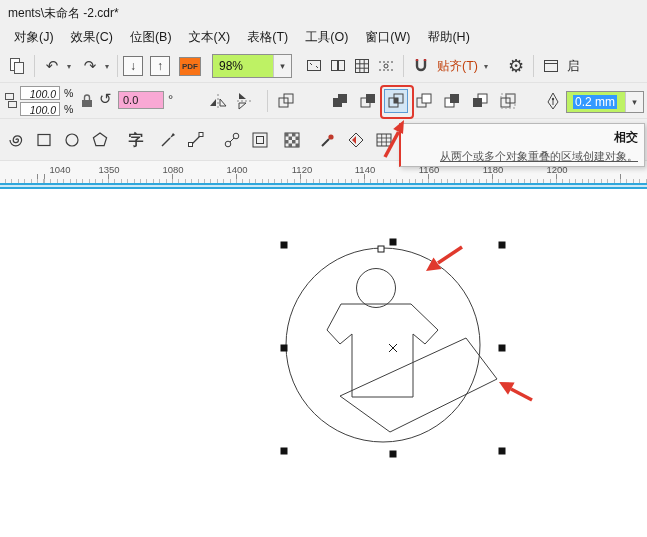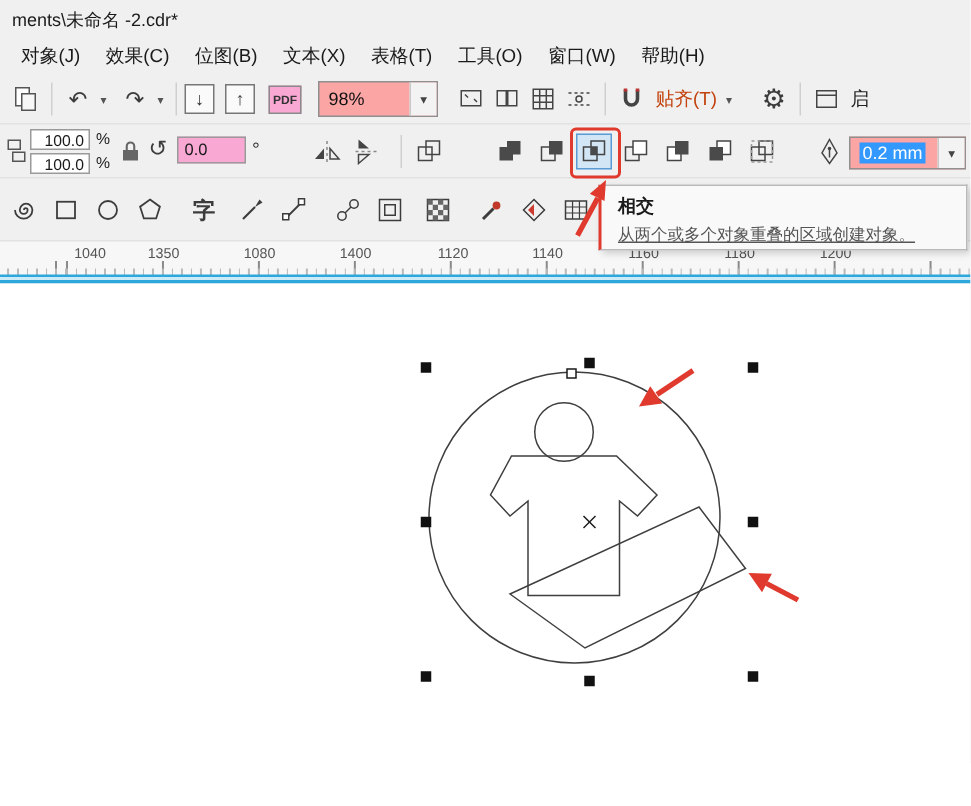--- a/index.html
+++ b/index.html
@@ -13,30 +13,30 @@
   .row2{position:absolute;top:82px;left:0;right:0;height:36px;border-top:1px solid #e2e2e2;}
   .row3{position:absolute;top:118px;left:0;right:0;height:42px;border-top:1px solid #e2e2e2;
         display:flex;align-items:center;}
   .tbtn{width:24px;height:24px;display:flex;align-items:center;justify-content:center;
         color:#3c3c3c;font-size:15px;flex:0 0 auto;}
   .caret{font-size:8px;color:#555;width:10px;text-align:center;flex:0 0 auto;}
   .sep{width:1px;height:22px;background:#cfcfcf;margin:0 5px;flex:0 0 auto;align-self:center;}
   .boxed{width:18px;height:18px;border:1px solid #767676;display:flex;align-items:center;
          justify-content:center;font-size:12px;color:#333;flex:0 0 auto;background:#fafafa;}
   .pdfbadge{font-size:8px;font-weight:bold;border:1px solid #8a8a8a;padding:4px 2px;color:#333;
-            background:#f9a8d4;flex:0 0 auto;}
-  .combo{display:flex;align-items:center;height:22px;border:1px solid #8f8f8f;background:#fca5a5;flex:0 0 auto;}
+            background:#f97316;flex:0 0 auto;}
+  .combo{display:flex;align-items:center;height:22px;border:1px solid #8f8f8f;background:#bef264;flex:0 0 auto;}
   .combo .val{flex:1;font-size:12px;padding-left:6px;color:#111;white-space:nowrap;}
   .combo .dd{width:17px;align-self:stretch;display:flex;align-items:center;justify-content:center;
              border-left:1px solid #c9c9c9;background:#f3f3f3;font-size:9px;color:#444;}
   .hl{background:#3399ff;color:#fff;padding:0 2px;}
   .snaplabel{font-size:12.5px;margin:0 3px 0 4px;color:#c2410c;}
   .launch{font-size:12.5px;margin-left:4px;color:#222;}
   .spin{position:absolute;width:40px;height:14px;border:1px solid #9a9a9a;background:#fff;
-        font-size:10.5px;text-align:right;padding:1px 3px 0 0;box-sizing:border-box;}
+        font-size:10.5px;text-align:right;padding:1px 3px 0 0;box-sizing:border-box;font-style:italic;}
   .pct{position:absolute;font-size:10.5px;color:#222;}
   .field{position:absolute;border:1px solid #9a9a9a;background:#f9a8d4;font-size:11px;
          padding:2px 0 0 4px;box-sizing:border-box;}
   .pbtn{position:absolute;width:24px;height:24px;display:flex;align-items:center;justify-content:center;}
   .shapegroup{position:absolute;left:328px;top:6px;display:flex;gap:4px;}
   .sbtn{width:24px;height:24px;display:flex;align-items:center;justify-content:center;position:relative;}
   .sbtn.active{background:#d3e6f5;border:1px solid #5b9bd5;box-sizing:border-box;}
   .redbox{position:absolute;left:-5px;top:-5px;width:30px;height:30px;border:2px solid #e0392d;
           border-radius:4px;pointer-events:none;z-index:25;}
   .ruler{position:absolute;top:160px;left:0;right:0;height:23px;background:#f7f7f7;
@@ -46,21 +46,21 @@
            repeating-linear-gradient(90deg,#8a8a8a 0 1px,transparent 1px 64px);
          background-size:100% 5px,100% 10px;
          background-position:44px 100%,44px 100%;
          background-repeat:repeat-x,repeat-x;}
   .rtick{position:absolute;top:3px;font-size:9.5px;color:#555;transform:translateX(-50%);}
   .blueband{position:absolute;top:183px;left:0;right:0;height:6px;
             background:linear-gradient(#2ea7dc 0 2px,#cdeaf7 2px 4px,#2ea7dc 4px 6px);}
   .canvas{position:absolute;top:189px;left:0;width:647px;height:348px;background:#ffffff;}
   .tooltip{position:absolute;left:399px;top:123px;width:246px;height:44px;background:#f9f9f9;
            border:1px solid #b9b9b9;border-left:2px solid #e0392d;
-           box-shadow:2px 2px 5px rgba(0,0,0,.18);padding:5px 6px 0 11px;box-sizing:border-box;z-index:20;}
+           box-shadow:2px 2px 5px rgba(0,0,0,.18);padding:5px 6px 0 11px;box-sizing:border-box;z-index:20;text-align:right;}
   .tooltip .tt-title{font-size:12px;font-weight:bold;color:#1a1a1a;}
   .tooltip .tt-desc{font-size:11px;color:#555;margin-top:3px;white-space:nowrap;text-decoration:underline;}
   .arrowC{position:absolute;left:374px;top:110px;z-index:30;pointer-events:none;}
   svg{display:block;}
 </style>
 </head>
 <body>
 
 <div class="titlebar">
   <span>ments\未命名 -2.cdr*</span>

